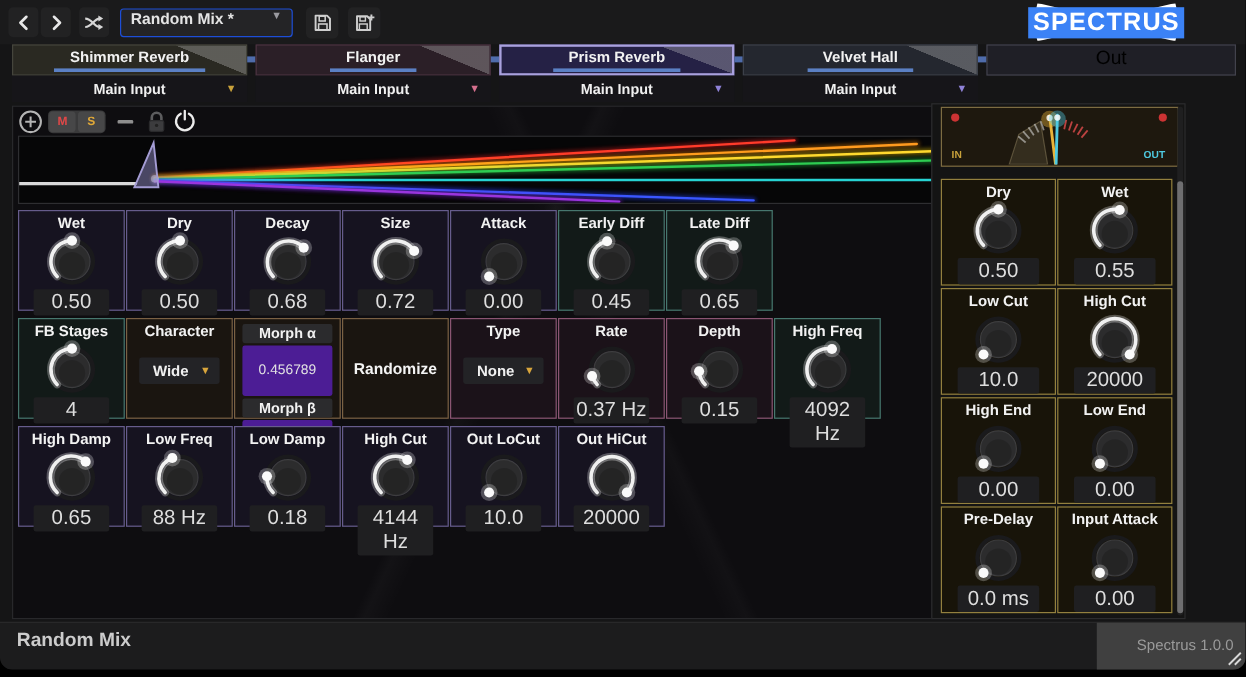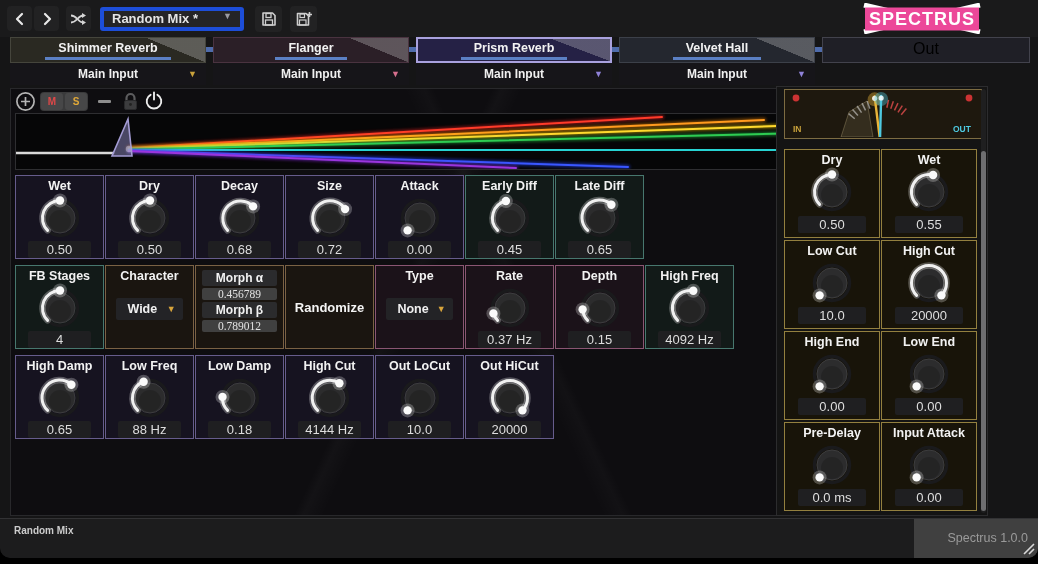--- a/index.html
+++ b/index.html
@@ -8,28 +8,28 @@
   .app { position:absolute; left:0; top:0; width:1038px; height:558px;
          background:#151516; border-radius:0 0 10px 10px; overflow:hidden; }
 
   
   .topbar { position:absolute; left:0; top:0; width:1038px; height:37px;
             background:#1a1a1b; display:flex; align-items:center; padding-left:6px; }
   .tb-btn { width:25px; height:25px; margin:0 1px; border:none; background:#222223;
             border-radius:4px; display:flex; align-items:center; justify-content:center; cursor:pointer; }
   .tb-btn svg { display:block; }
   .preset-select { margin-left:8px; width:144px; height:24px; background:#242426;
-                   border:4px solid #1d4ed8; border-radius:3px; display:flex; align-items:flex-start;
+                   border:1px solid #1d4ed8; border-radius:3px; display:flex; align-items:flex-start;
                    padding:0 8px; color:#e4e4e4; font-size:13px; font-weight:bold; cursor:pointer; }
   .preset-select .caret { margin-left:auto; color:#9a9aa0; font-size:9px; }
   .save-group { display:flex; margin-left:10px; gap:6px; }
   .logo { position:absolute; left:862px; top:3px; width:120px; height:31px; }
   .logo svg { position:absolute; left:0; top:0; }
   .logo .logo-text { position:absolute; left:50%; top:50%; transform:translate(-50%,-50%);
-                     background:#ec4899; padding:1px 4px; color:#fff; font-size:18px;
+                     background:#3b82f6; padding:1px 4px; color:#fff; font-size:21px;
                      font-weight:bold; letter-spacing:1px; }
 
   
   .tab { position:absolute; top:37px; width:196px; height:26px; display:flex;
          align-items:center; justify-content:center; overflow:hidden; cursor:pointer; }
   .tab .tab-label { position:relative; z-index:2; color:#f2f2f2; font-size:12.5px; font-weight:bold;
                     padding:0 13px 2px 13px; border-bottom:3px solid #5b80c4; }
   .tab .fold { position:absolute; right:0; top:0; width:58px; height:100%; z-index:1;
                background:linear-gradient(to top right, transparent 49.5%, rgba(225,225,225,0.28) 50%); }
   .tab-out { position:absolute; left:822px; top:37px; width:208px; height:26px;
@@ -63,52 +63,52 @@
   .cell { width:89px; height:84px; display:flex; flex-direction:column; align-items:center;
           border:1.5px solid #555; background:#151318; }
   .b-purple { border-color:#665c8c; background:#161320; }
   .b-teal   { border-color:#47776e; background:#121a18; }
   .b-tan    { border-color:#7a6144; background:#1a1510; }
   .b-pink   { border-color:#8a5572; background:#1b1219; }
   .b-gold   { border-color:#93803f; background:#181409; }
   .cell-label { margin-top:3px; color:#f2f2f2; font-size:12.5px; font-weight:bold; white-space:nowrap; }
   .knob { line-height:0; cursor:pointer; }
   .cell-value { margin-top:auto; margin-bottom:4px; width:72%; background:#1f1f21;
-                border-radius:2px; color:#dedede; font-size:13px; text-align:center;
+                border-radius:2px; color:#dedede; font-size:17px; text-align:center;
                 padding:1px 0; cursor:pointer; }
   .dd { position:relative; margin-top:15px; width:76%; height:22px; background:#232326;
         border-radius:2px; display:flex; align-items:center; cursor:pointer; }
   .dd .dd-value { margin-left:11px; color:#f0f0f0; font-size:12.5px; font-weight:bold; }
   .dd .caret { position:absolute; right:7px; color:#d8a53c; font-size:9px; }
   .morph-wrap { margin-top:4px; width:86%; display:flex; flex-direction:column; gap:2px; }
   .morph-label { background:#2b2b2d; border-radius:2px; color:#f2f2f2; font-size:12px;
                  font-weight:bold; text-align:center; padding:1px 0; }
-  .morph-value { background:#404040; border-radius:2px; color:#e2e2e2; font-size:11.5px;
-                 text-align:center; padding:0 0; cursor:pointer;font-family:Liberation Serif, serif; }
+  .morph-value { background:#4c1d95; border-radius:2px; color:#e2e2e2; font-size:11.5px;
+                 text-align:center; padding:15px 0; cursor:pointer; }
   .cell-btn { width:100%; height:100%; display:flex; align-items:center; justify-content:center;
               color:#f4f4f4; font-size:13px; font-weight:bold; cursor:pointer; }
 
   
   .right-panel { position:absolute; left:776px; top:86px; width:212px; height:430px;
                  background:#141414; border:1px solid #2c2c2e; }
   .meter-box { position:absolute; left:7px; top:2px; width:198px; height:50px;
                background:#1e180e; border:1.5px solid #7d6c42; }
   .rp-grid { position:absolute; left:7px; top:62px; width:194px; display:grid;
              grid-template-columns:96px 96px; gap:2px 1px; }
   .rp-grid .cell { width:96px; height:89px; }
   .scrollbar { position:absolute; left:204px; top:2px; width:5px; height:424px;
                background:#1f1f20; border-radius:3px; }
   .scroll-thumb { position:absolute; left:0; top:62px; width:5px; height:360px;
                   background:#6e6e70; border-radius:3px; cursor:pointer; }
 
   
   .status-bar { position:absolute; left:0; top:518px; width:1038px; height:40px;
                 background:#1c1c1d; border-top:1px solid #323234; border-radius:0 0 10px 10px; }
   .status-preset { position:absolute; left:14px; top:6px; color:#cccccc;
-                   font-size:10px; font-weight:bold; }
+                   font-size:16px; font-weight:bold; }
   .version-box { position:absolute; right:0; top:0; width:124px; height:40px;
                  background:#404040; border-radius:0 0 10px 0; }
   .version-text { position:absolute; right:10px; top:12px; color:#9a9a9a; font-size:12.5px; }
   .resize-grip { position:absolute; right:2px; bottom:2px; }
 </style>
 </head>
 <body>
 
 <div class="app">
 

